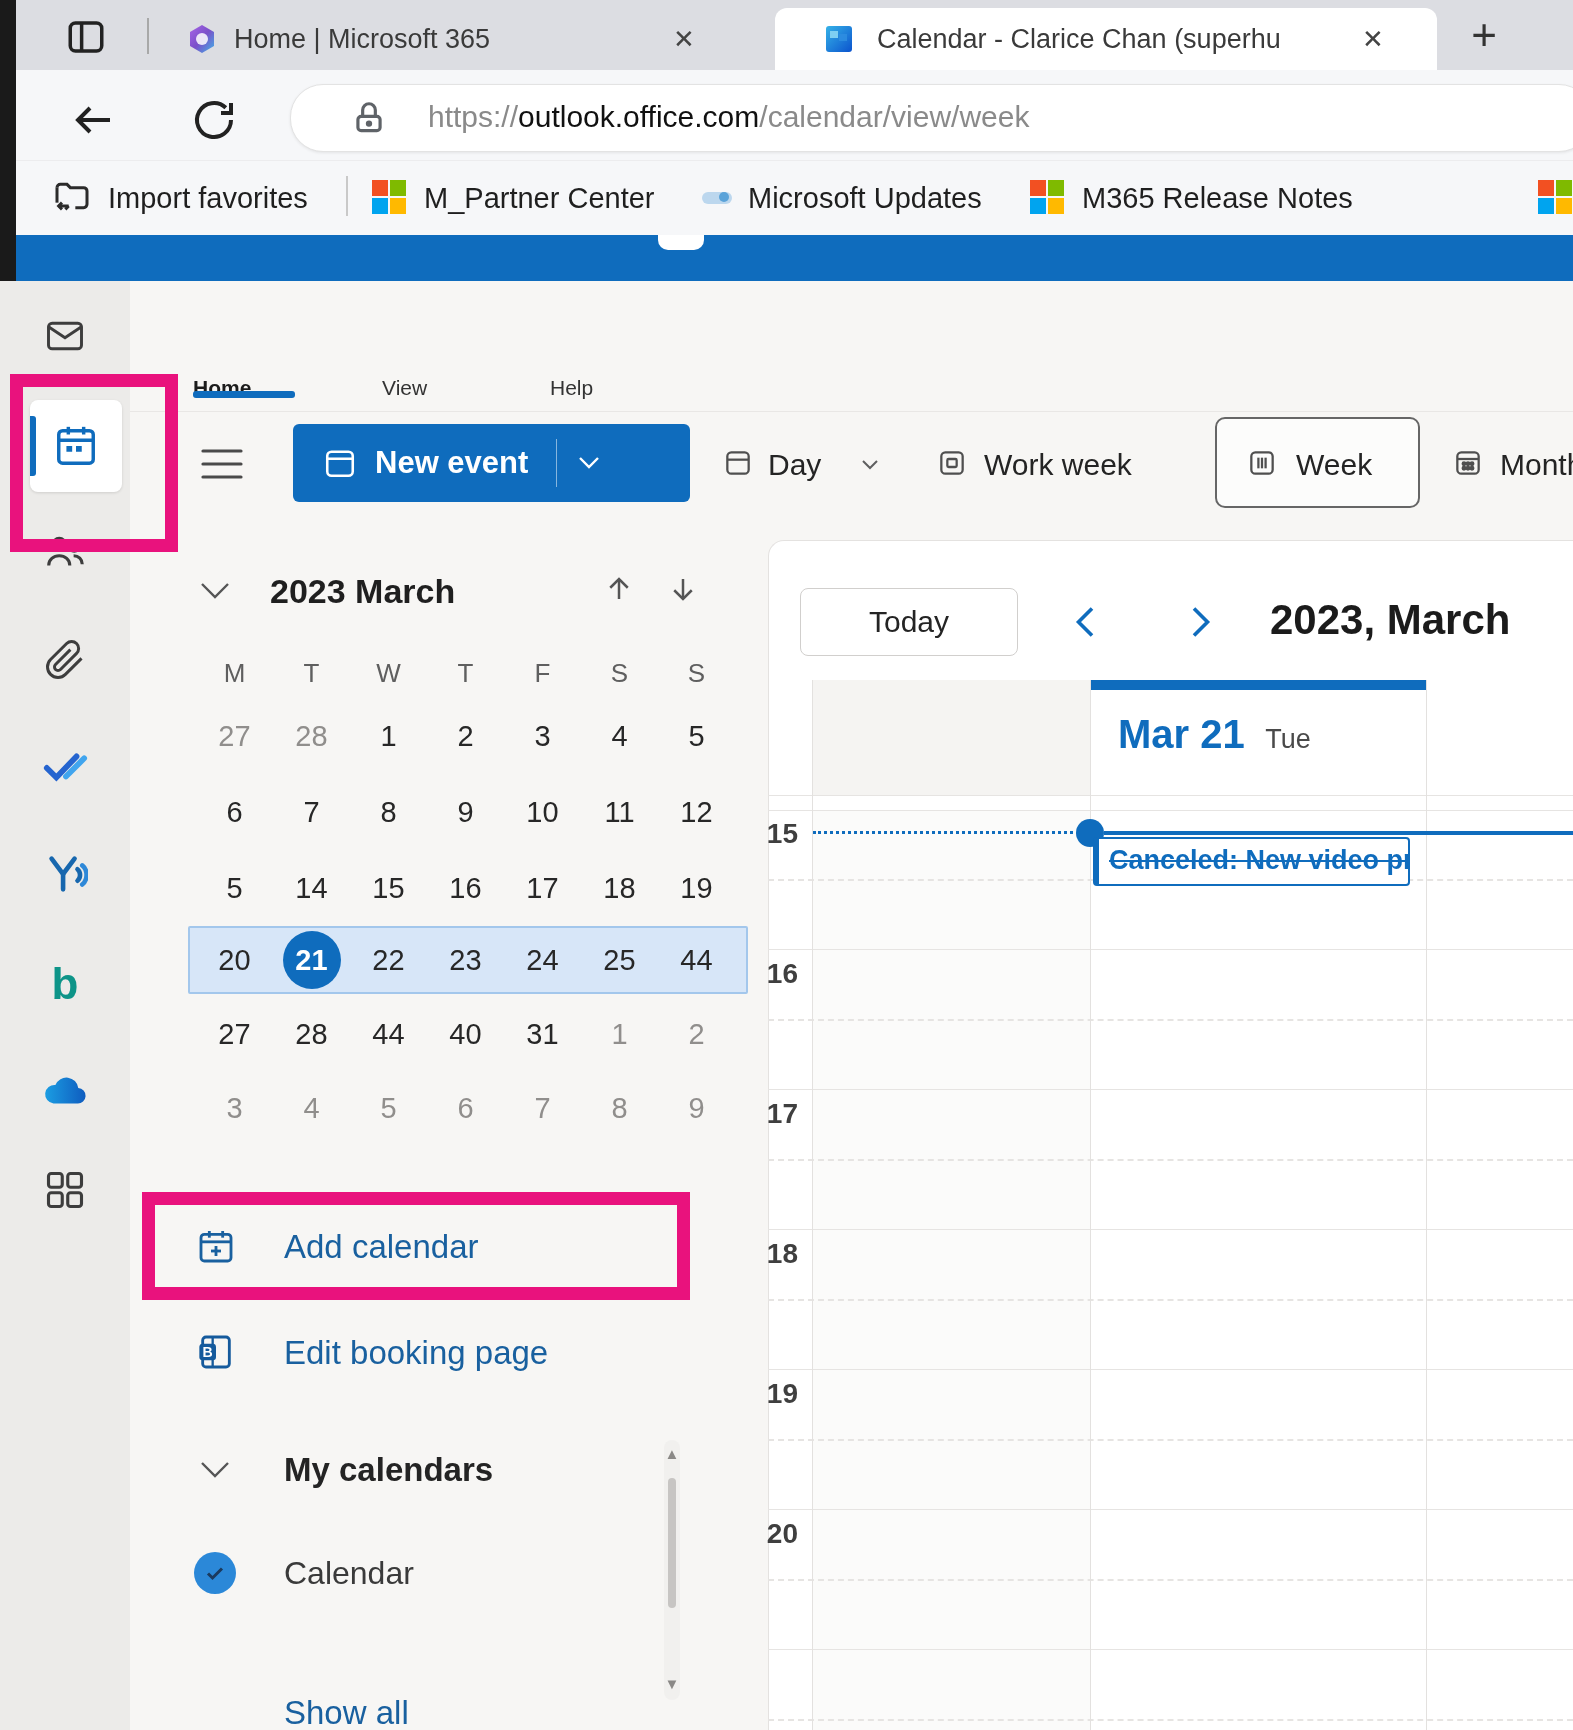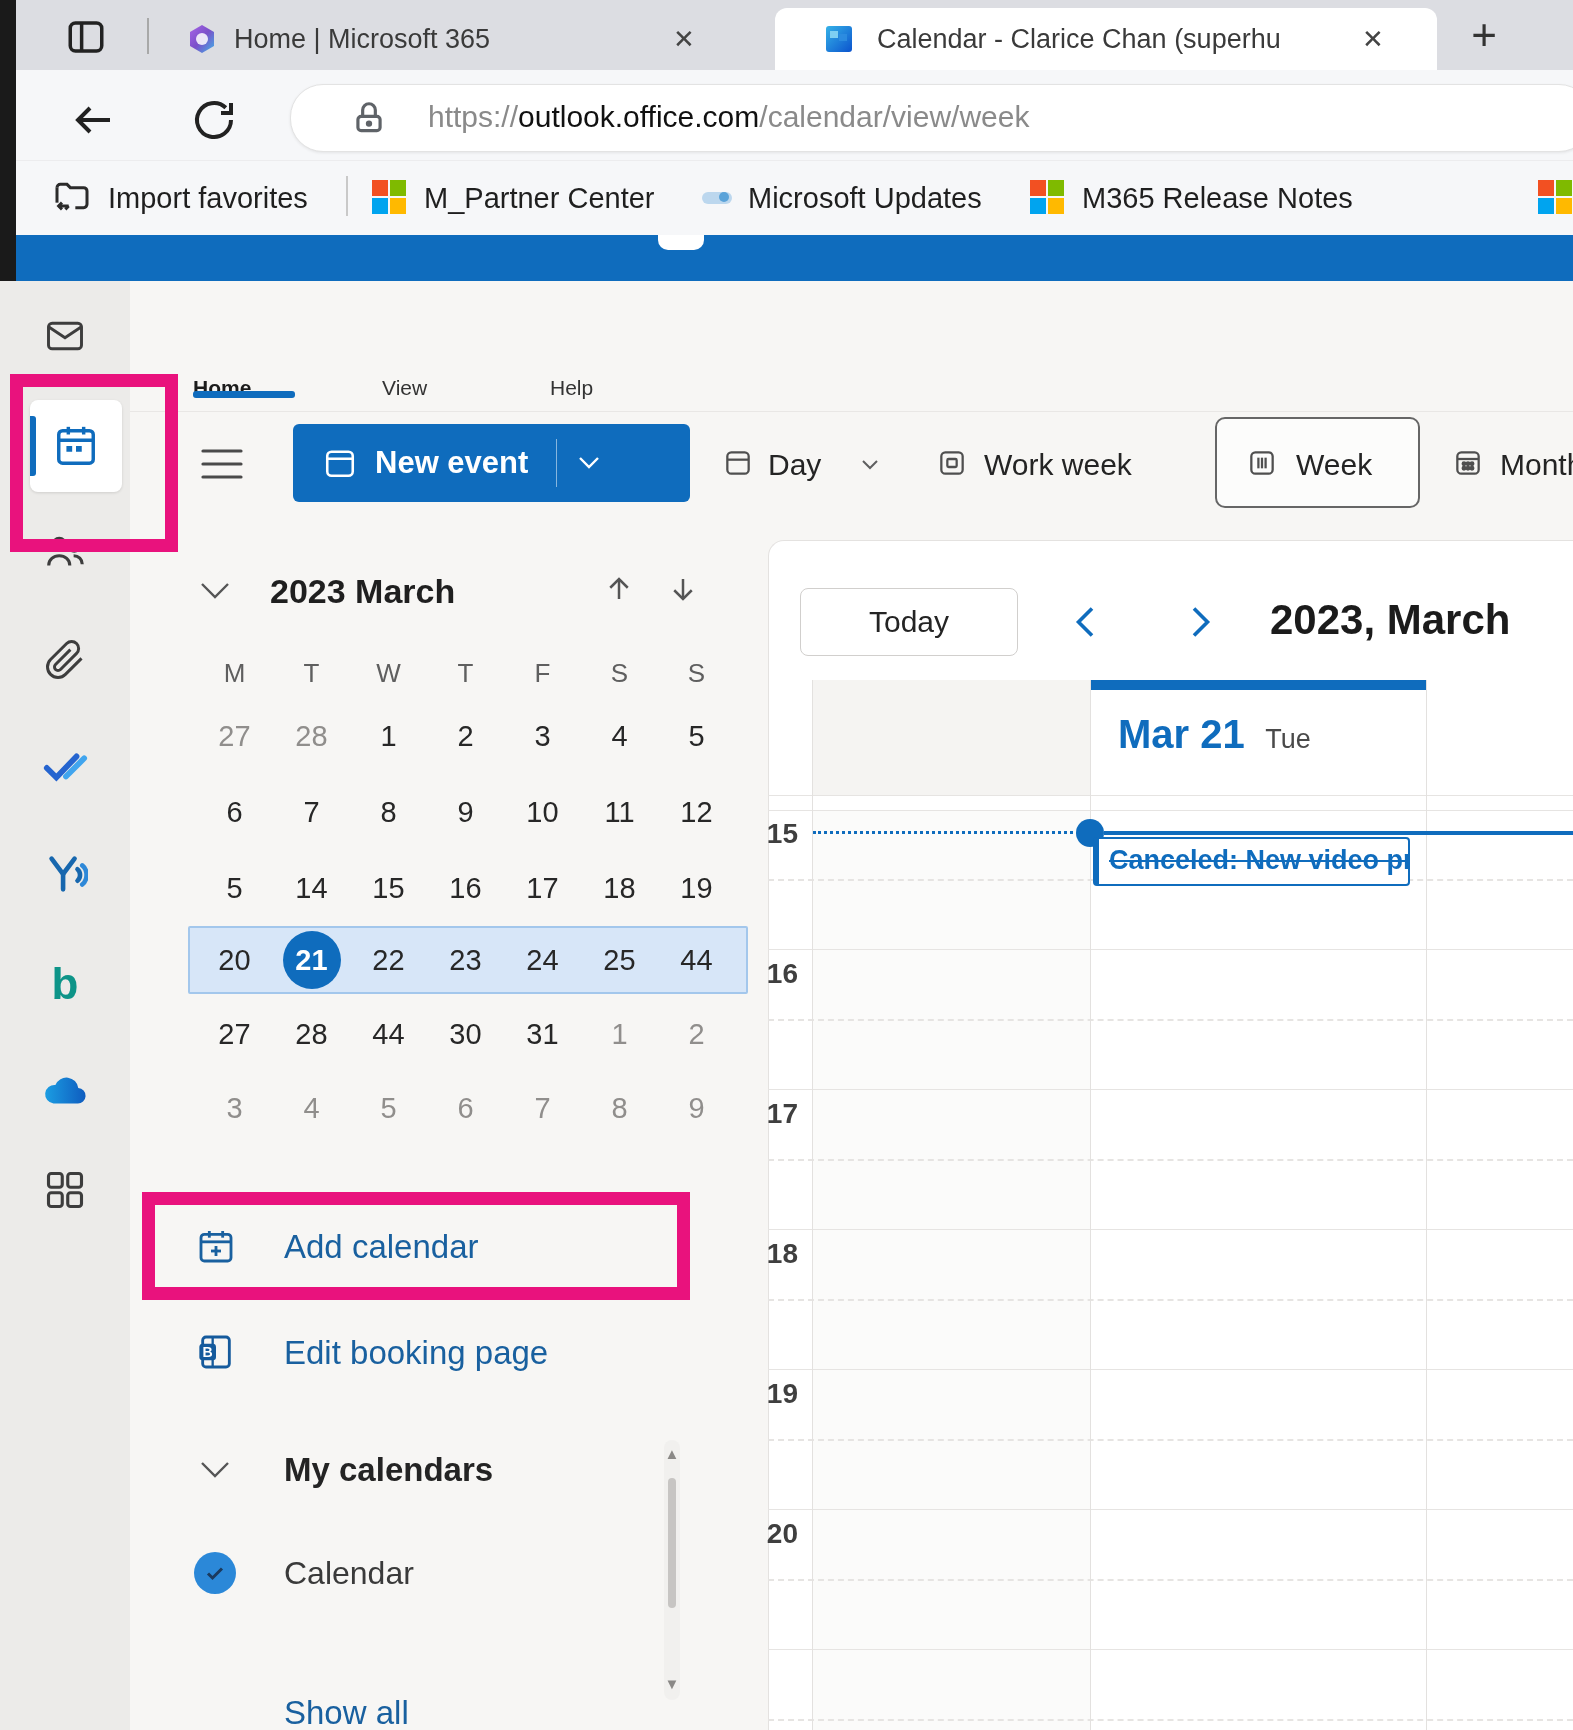--- a/index.html
+++ b/index.html
@@ -409,21 +409,21 @@
     <span class="mc-cell">22</span>
     <span class="mc-cell">23</span>
     <span class="mc-cell">24</span>
     <span class="mc-cell">25</span>
     <span class="mc-cell">44</span>
   </div>
   <div class="mc-row" style="top:998px;height:72px;">
     <span class="mc-cell">27</span>
     <span class="mc-cell">28</span>
     <span class="mc-cell">44</span>
-    <span class="mc-cell">30</span>
+    <span class="mc-cell">40</span>
     <span class="mc-cell">31</span>
     <span class="mc-cell dim">1</span>
     <span class="mc-cell dim">2</span>
   </div>
   <div class="mc-row" style="top:1072px;height:72px;">
     <span class="mc-cell dim">3</span>
     <span class="mc-cell dim">4</span>
     <span class="mc-cell dim">5</span>
     <span class="mc-cell dim">6</span>
     <span class="mc-cell dim">7</span>

